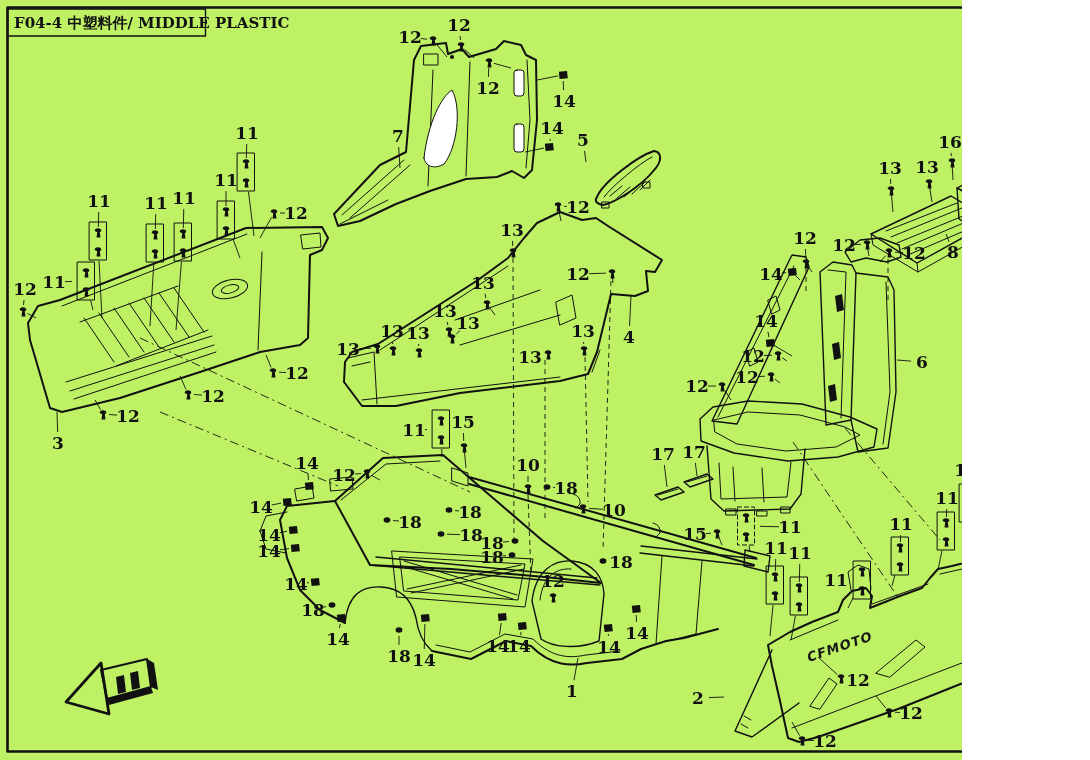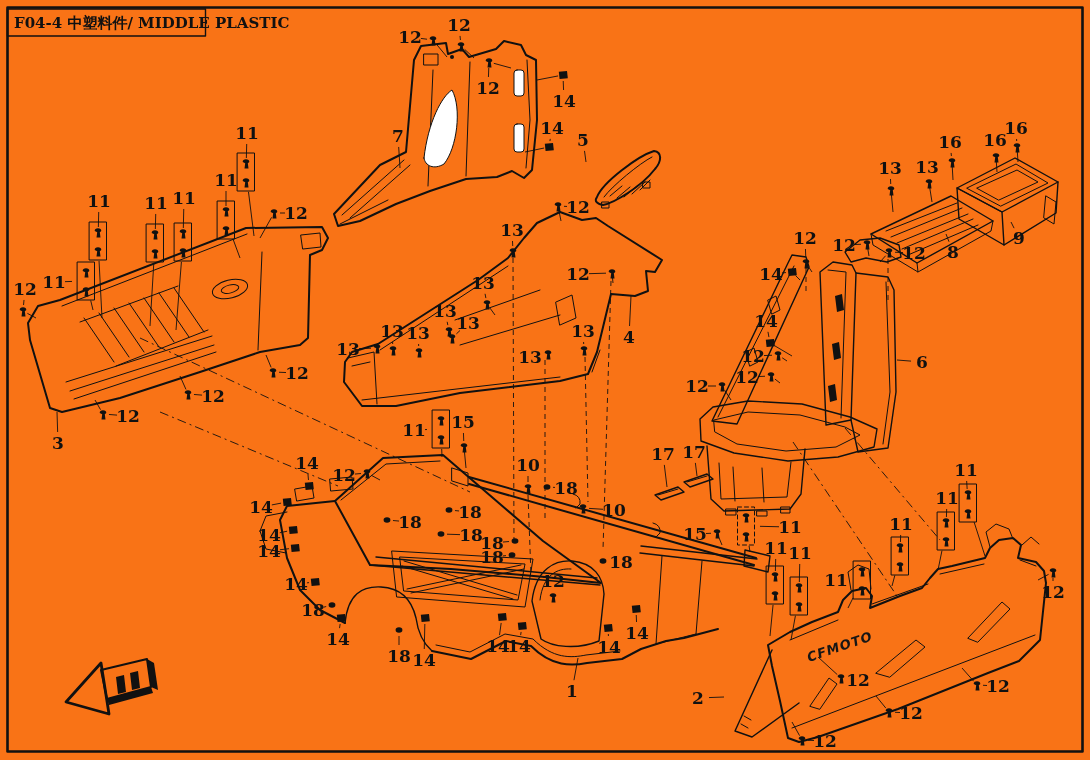--- a/index.html
+++ b/index.html
@@ -1,16 +1,16 @@
 <!DOCTYPE html>
 <html><head>
 <meta charset="utf-8">
 <style>
   html,body{margin:0;padding:0;background:#fff;}
-  .page{position:relative;width:1090px;height:760px;background:#f97316;overflow:hidden;}
+  .page{position:relative;width:962px;height:760px;background:#bef264;overflow:hidden;}
   svg{display:block;}
   .ink{stroke:#111;fill:none;stroke-linecap:round;stroke-linejoin:round;}
   .w1{stroke-width:1;}
   .w14{stroke-width:1.4;}
   .w2{stroke-width:2;}
   .w3{stroke-width:2.8;}
   .fill{fill:#111;stroke:none;}
   .white{fill:#fff;}
   .lbl{font-family:"DejaVu Serif","Liberation Serif",serif;font-weight:bold;font-size:17px;fill:#111;}
   .title-text{font-family:"DejaVu Serif","Liberation Serif",serif;font-weight:bold;font-size:15px;fill:#111;}

